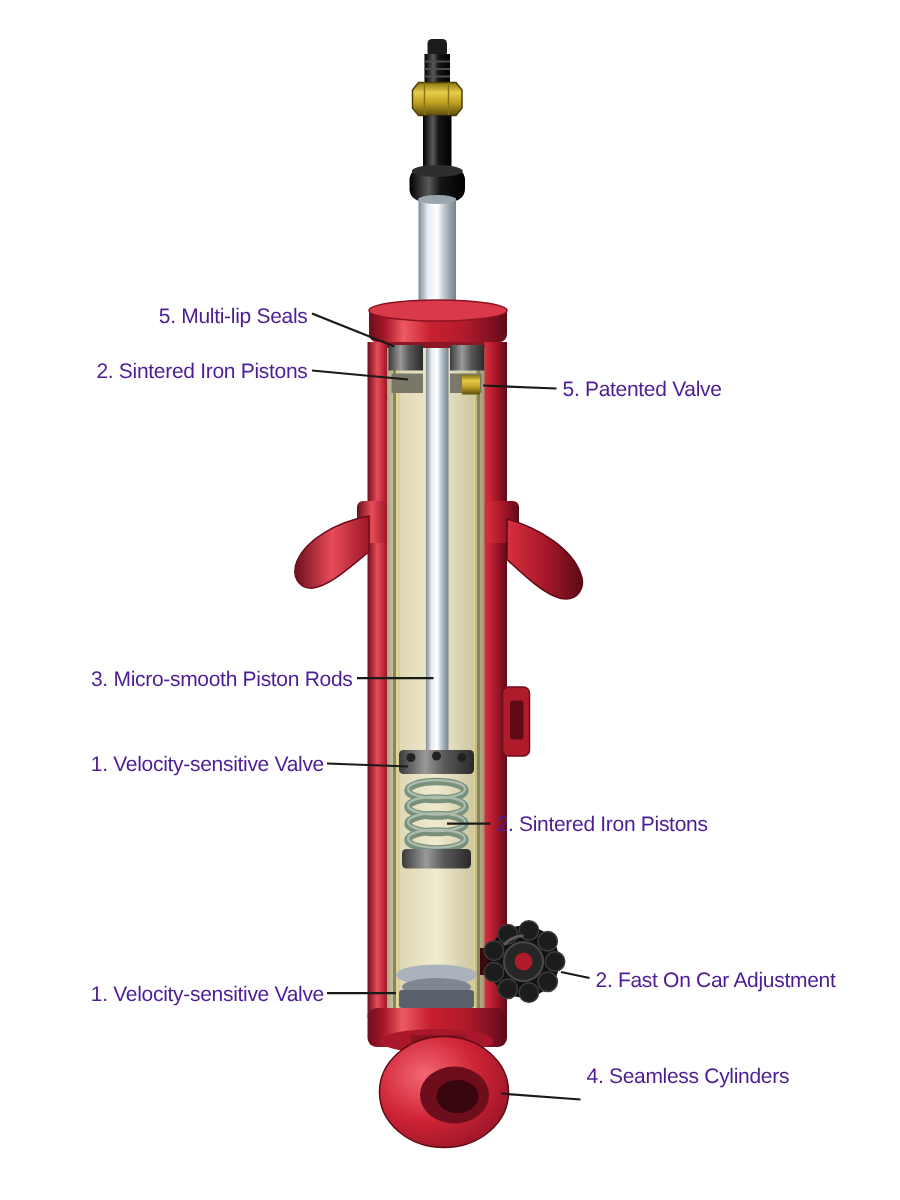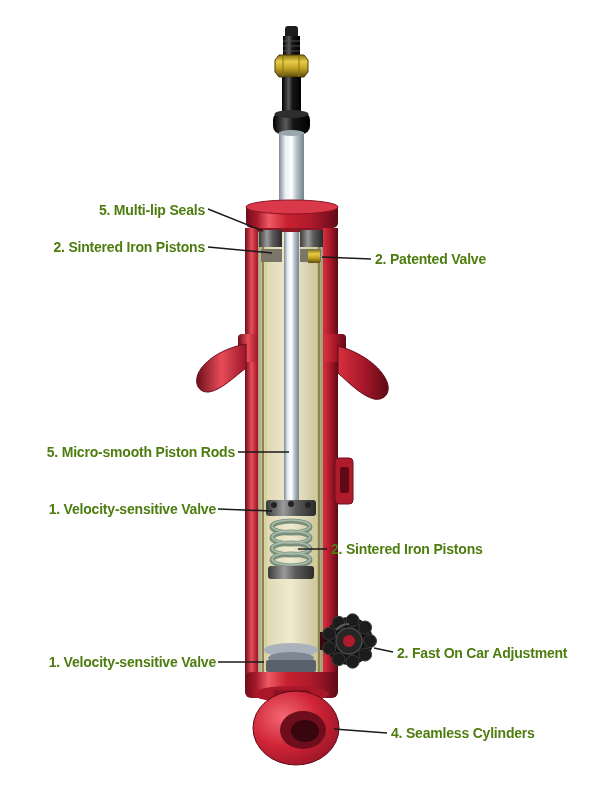--- a/index.html
+++ b/index.html
@@ -7,37 +7,37 @@
     position: relative;
     width: 600px;
     height: 800px;
     background: #ffffff;
     overflow: hidden;
     font-family: "Liberation Sans", sans-serif;
   }
   .art { position:absolute; left:0; top:0; }
   .label {
     position: absolute;
-    font-weight: bold;
+    font-weight: normal;
     font-size: 14px;
     letter-spacing: -0.2px;
-    color: #4d7c0f;
+    color: #4c1d95;
     white-space: nowrap;
     line-height: 16px;
   }
   .anchor-right { text-align: right; }
   .lbl-0 { right:395px; top:202px; }
   .lbl-1 { right:395px; top:239px; }
   .lbl-2 { left:375px;  top:251px; }
   .lbl-3 { right:365px; top:444px; }
   .lbl-4 { right:384px; top:501px; }
   .lbl-5 { left:331px;  top:541px; }
   .lbl-6 { right:384px; top:654px; }
   .lbl-7 { left:397px;  top:645px; }
-  .lbl-8 { left:391px;  top:725px;text-align:right; }
+  .lbl-8 { left:391px;  top:709px;text-align:right; }
 </style>
 </head>
 <body>
 
 <div class="page">
 
   <svg class="art" width="600" height="800" viewBox="0 0 600 800">
     <defs>
       <linearGradient id="redH" x1="0" y1="0" x2="1" y2="0">
         <stop offset="0" stop-color="#6e0e1c"></stop>
@@ -218,20 +218,20 @@
       <line x1="218" y1="509" x2="272" y2="511"></line>
       <line x1="327" y1="549" x2="298" y2="549"></line>
       <line x1="218" y1="662" x2="264" y2="662"></line>
       <line x1="393" y1="652" x2="374" y2="648"></line>
       <line x1="387" y1="733" x2="334" y2="729"></line>
     </g>
   </svg>
 
   <div class="label lbl-0 anchor-right">5. Multi-lip Seals</div>
   <div class="label lbl-1 anchor-right">2. Sintered Iron Pistons</div>
-  <div class="label lbl-2">2. Patented Valve</div>
-  <div class="label lbl-3 anchor-right">5. Micro-smooth Piston Rods</div>
+  <div class="label lbl-2">5. Patented Valve</div>
+  <div class="label lbl-3 anchor-right">3. Micro-smooth Piston Rods</div>
   <div class="label lbl-4 anchor-right">1. Velocity-sensitive Valve</div>
   <div class="label lbl-5">2. Sintered Iron Pistons</div>
   <div class="label lbl-6 anchor-right">1. Velocity-sensitive Valve</div>
   <div class="label lbl-7">2. Fast On Car Adjustment</div>
   <div class="label lbl-8">4. Seamless Cylinders</div>
 </div>
 
 </body></html>

